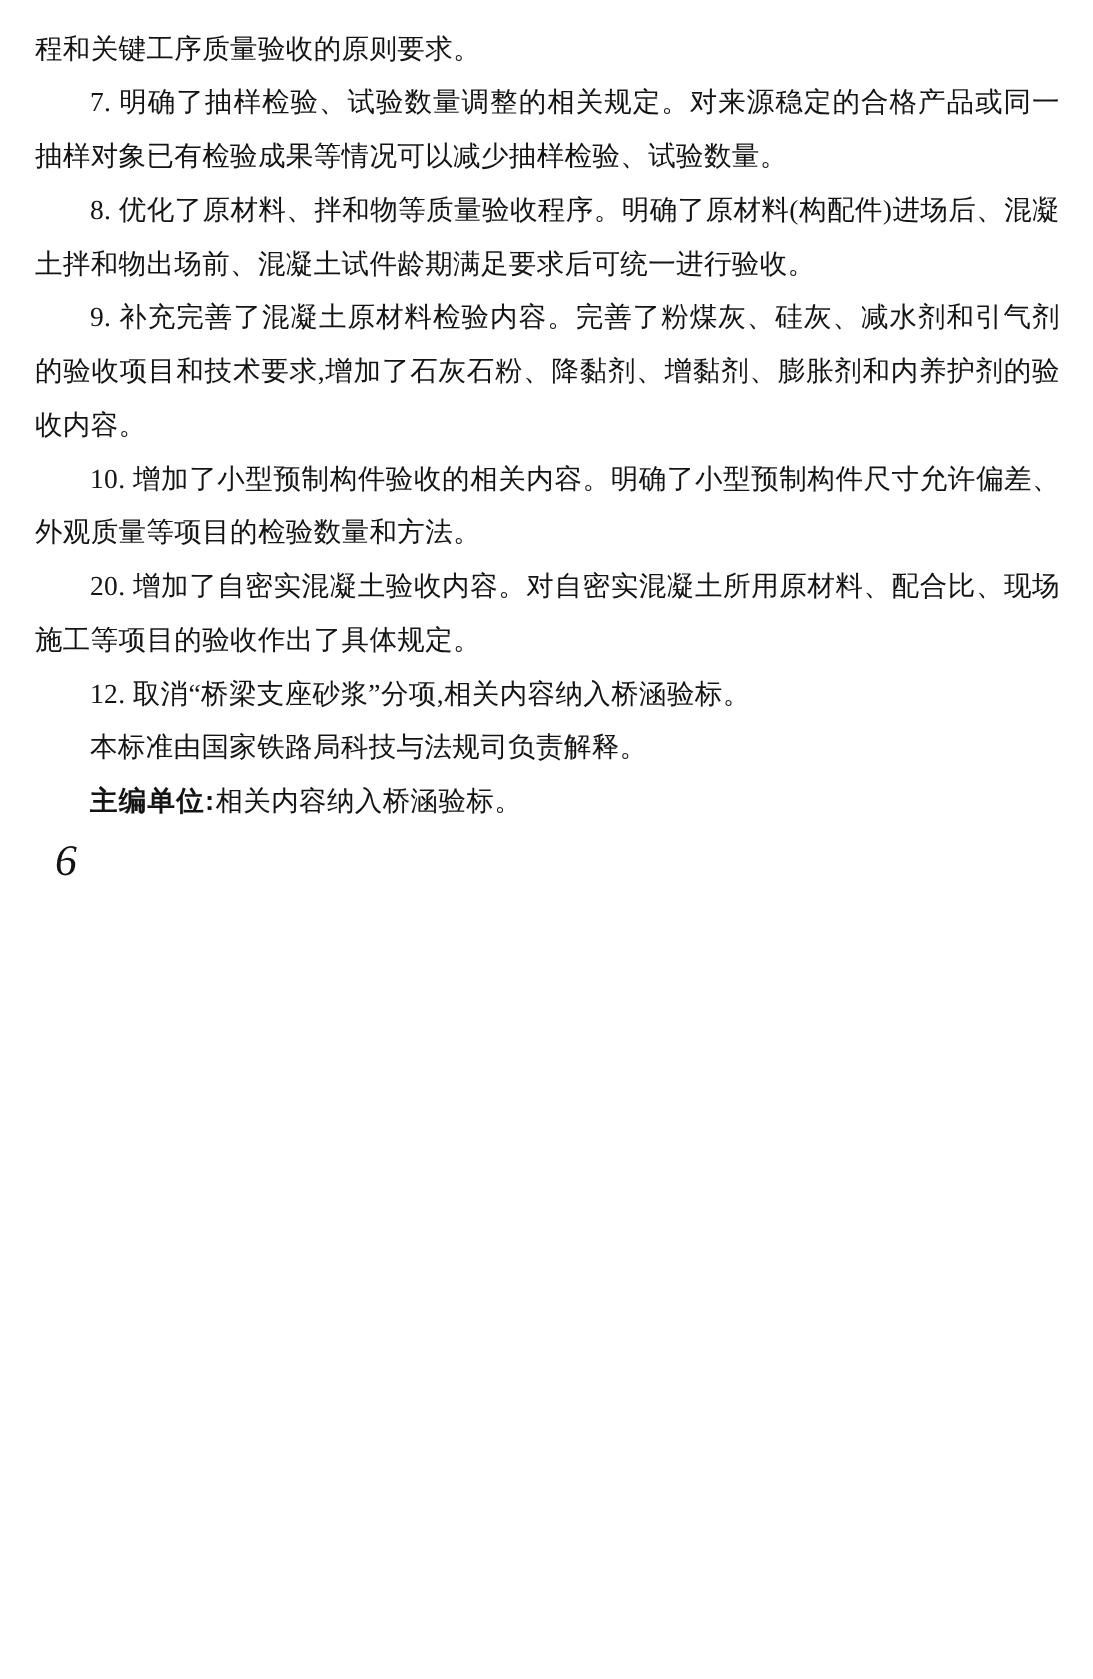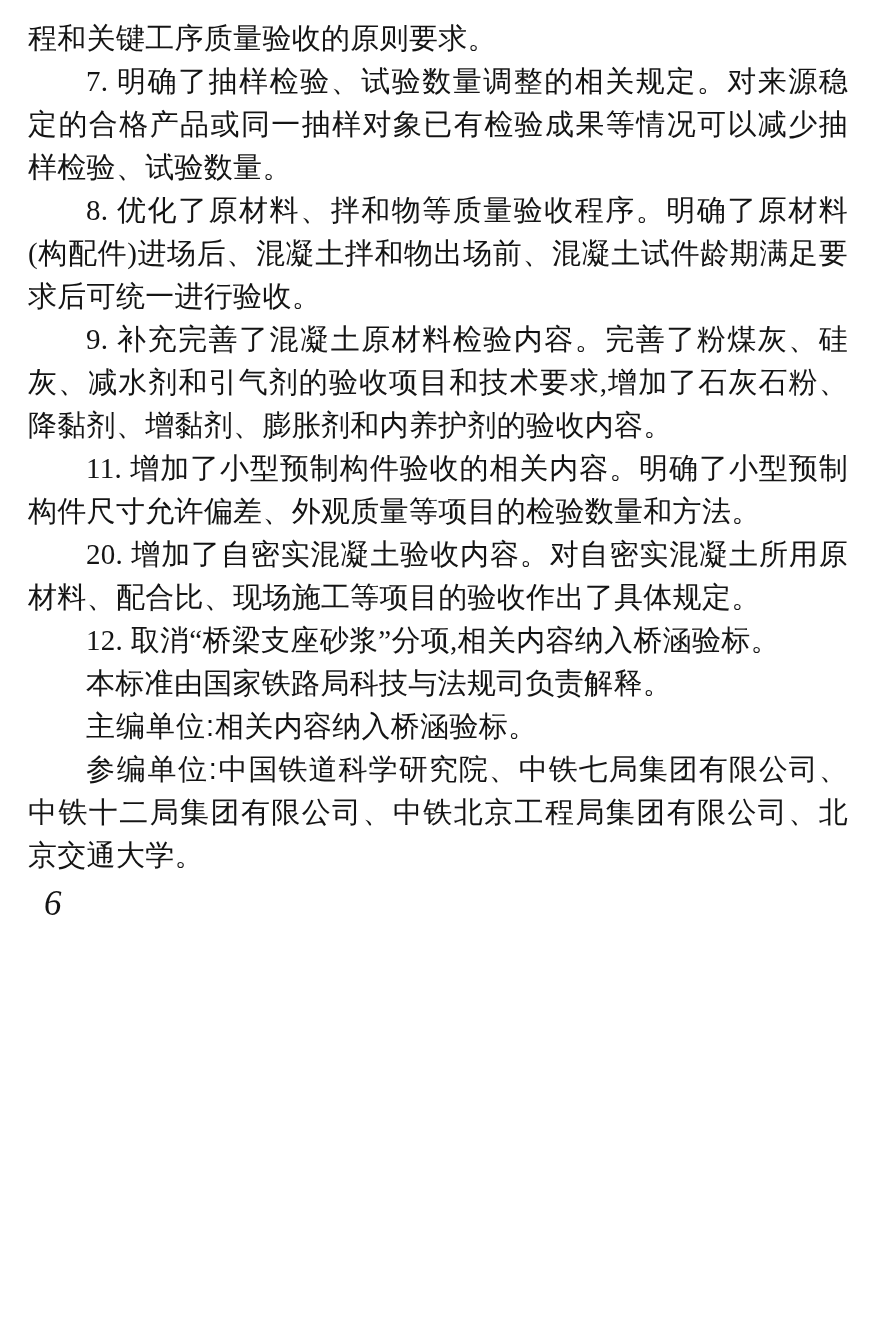--- a/index.html
+++ b/index.html
@@ -19,33 +19,33 @@
     padding: 17px 26px 0 28px;
     background: #ffffff;
     color: #141414;
     font-family: "Liberation Serif", "DejaVu Serif", serif;
   }
   .body-text {
     width: 820px;
   }
   .para {
     margin: 0;
-    font-size: 29px;
+    font-size: 22px;
     line-height: 43px;
     text-align: justify;
     text-justify: inter-ideograph;
     word-break: break-all;
     letter-spacing: 0.3px;
   }
   .para.indent {
     text-indent: 2em;
   }
   .para .label {
     font-family: "Liberation Sans", "DejaVu Sans", sans-serif;
-    font-weight: normal;
+    font-weight: bold;
     letter-spacing: 1px;
   }
   .page-number {
     margin-top: 7px;
     margin-left: 16px;
     font-size: 35px;
     line-height: 40px;
     font-style: italic;
     font-family: "Liberation Serif", "DejaVu Serif", serif;
     color: #141414;
@@ -53,21 +53,20 @@
 </style>
 </head>
 <body>
 
 <div class="page">
   <div class="body-text" id="paragraphs">
       <p class="para"><span>程和关键工序质量验收的原则要求。</span></p>
       <p class="para indent"><span>7. 明确了抽样检验、试验数量调整的相关规定。对来源稳定的合格产品或同一抽样对象已有检验成果等情况可以减少抽样检验、试验数量。</span></p>
       <p class="para indent"><span>8. 优化了原材料、拌和物等质量验收程序。明确了原材料(构配件)进场后、混凝土拌和物出场前、混凝土试件龄期满足要求后可统一进行验收。</span></p>
       <p class="para indent"><span>9. 补充完善了混凝土原材料检验内容。完善了粉煤灰、硅灰、减水剂和引气剂的验收项目和技术要求,增加了石灰石粉、降黏剂、增黏剂、膨胀剂和内养护剂的验收内容。</span></p>
-      <p class="para indent"><span>11. 增加了小型预制构件验收的相关内容。明确了小型预制构件尺寸允许偏差、外观质量等项目的检验数量和方法。</span></p>
+      <p class="para indent"><span>10. 增加了小型预制构件验收的相关内容。明确了小型预制构件尺寸允许偏差、外观质量等项目的检验数量和方法。</span></p>
       <p class="para indent"><span>20. 增加了自密实混凝土验收内容。对自密实混凝土所用原材料、配合比、现场施工等项目的验收作出了具体规定。</span></p>
       <p class="para indent"><span>12. 取消“桥梁支座砂浆”分项,相关内容纳入桥涵验标。</span></p>
       <p class="para indent"><span>本标准由国家铁路局科技与法规司负责解释。</span></p>
       <p class="para indent"><span class="label">主编单位:</span><span>相关内容纳入桥涵验标。</span></p>
-      <p class="para indent"><span class="label">参编单位:</span><span>中国铁道科学研究院、中铁七局集团有限公司、中铁十二局集团有限公司、中铁北京工程局集团有限公司、北京交通大学。</span></p>
     </div>
   <div class="page-number">6</div>
 </div>
 
 </body></html>

